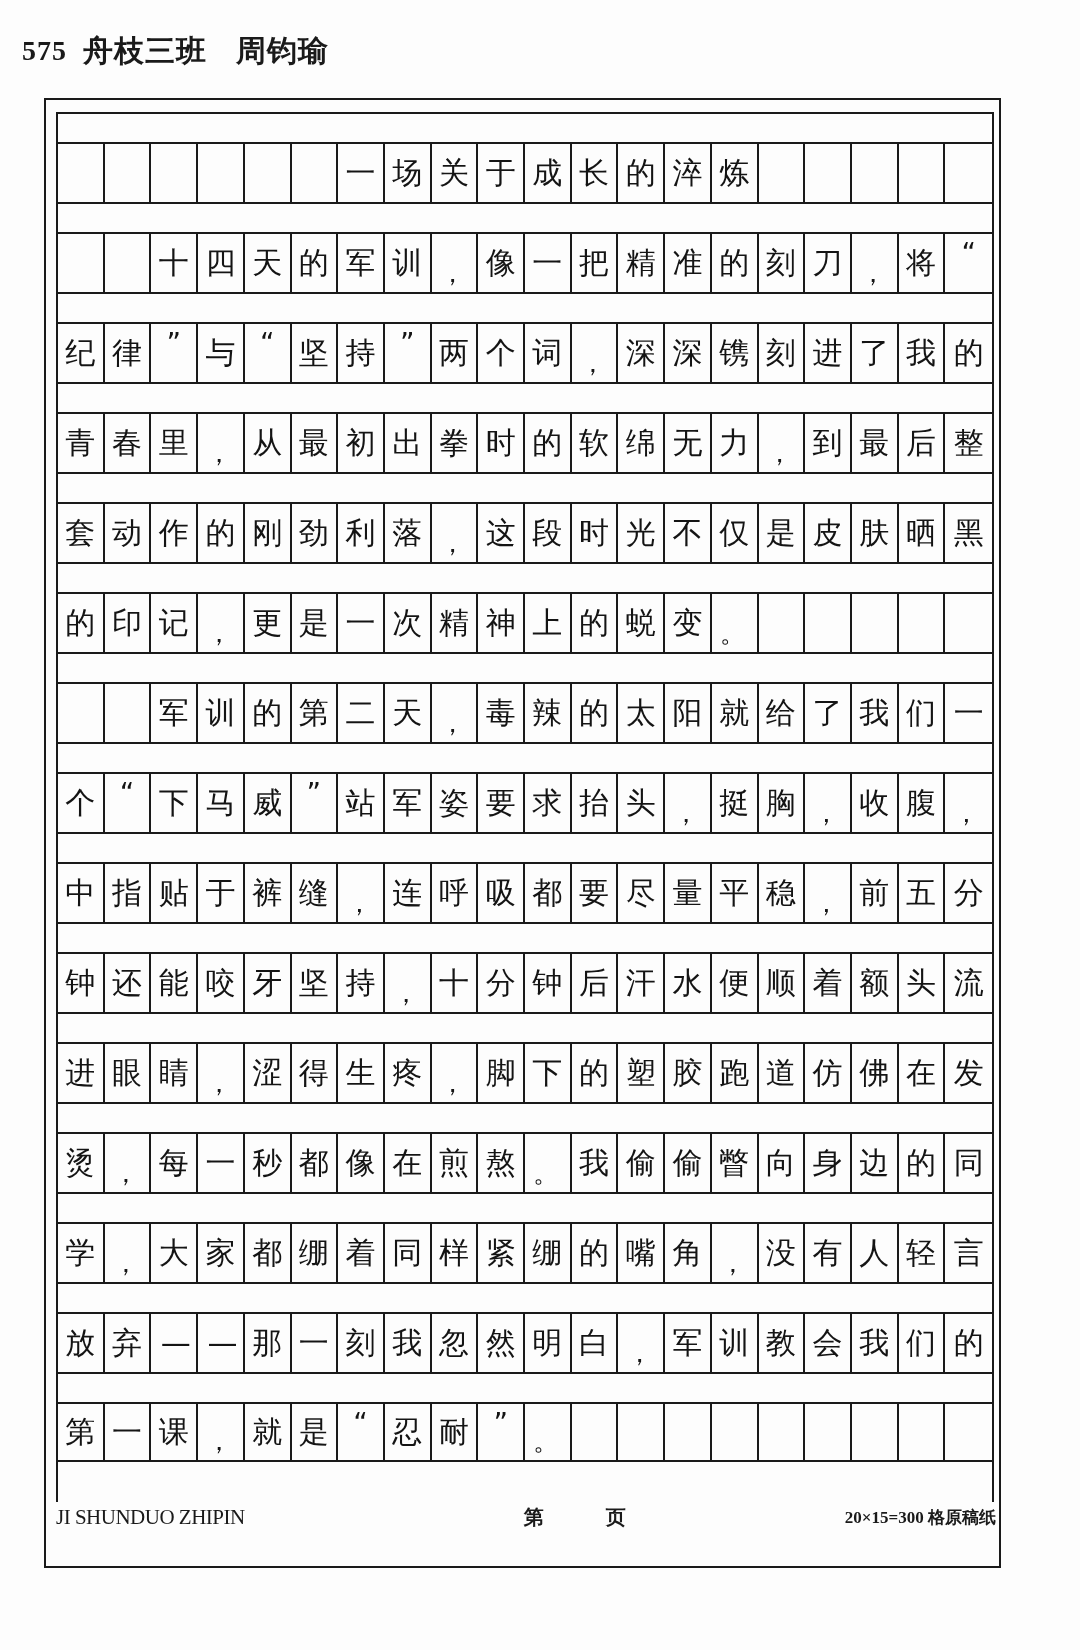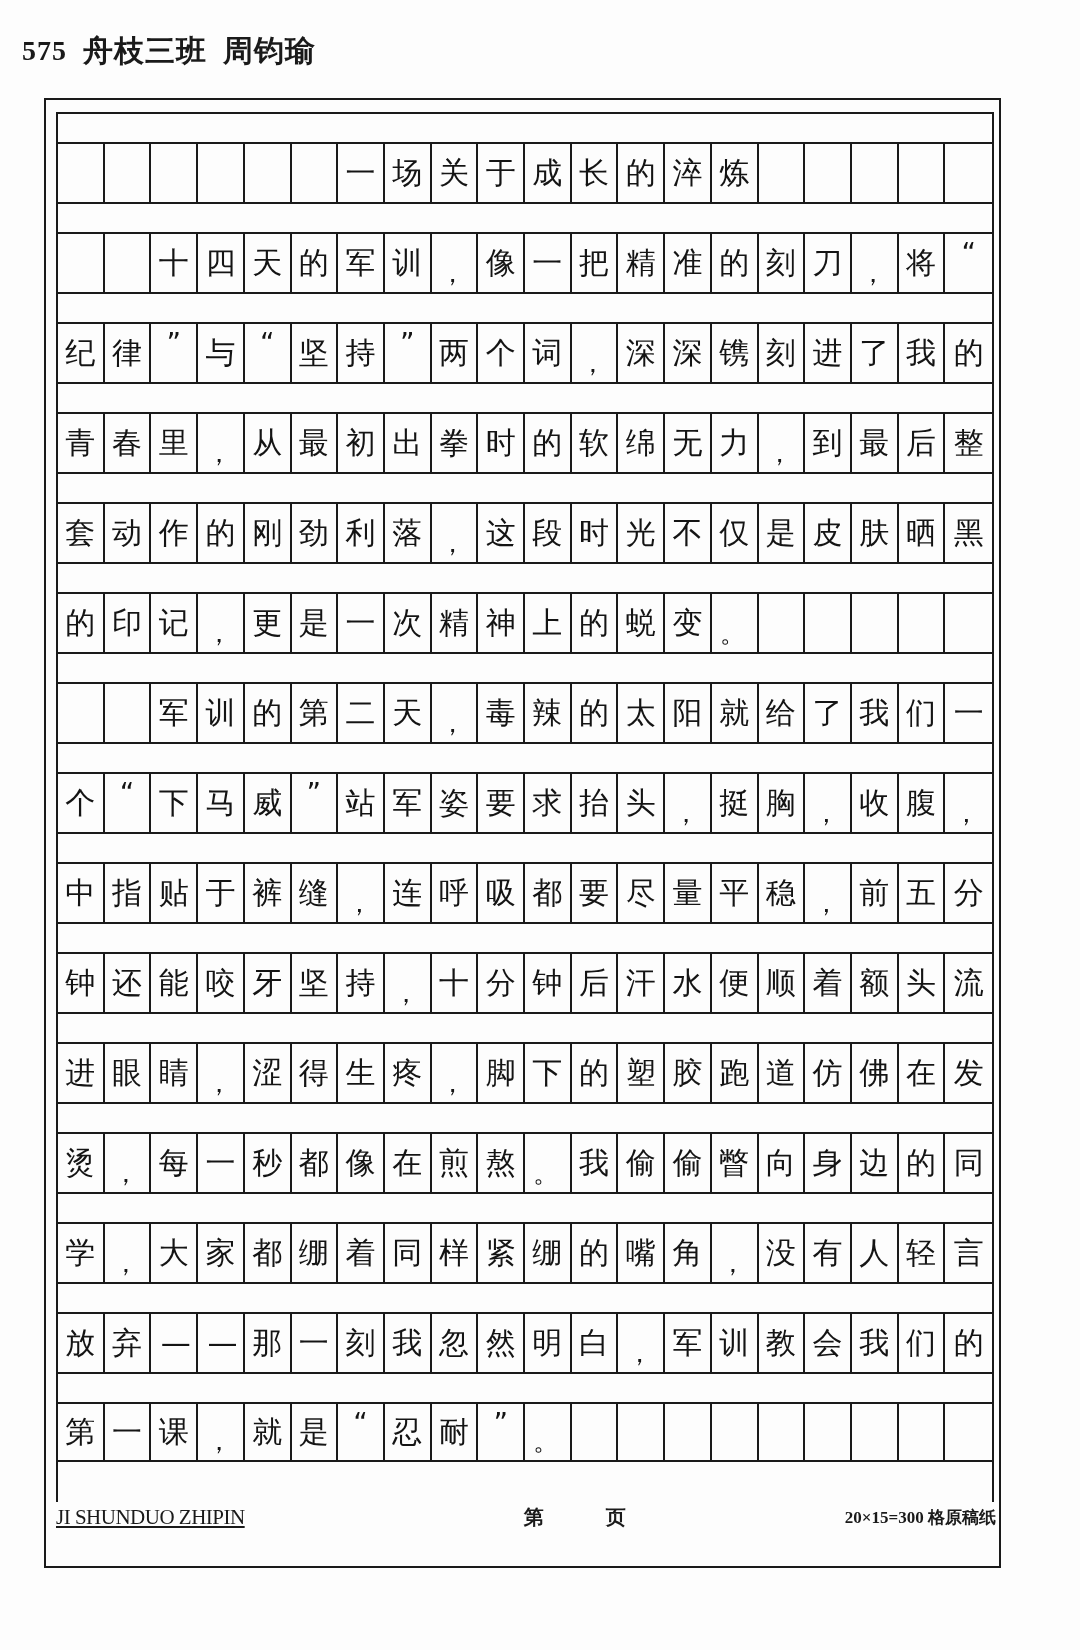--- a/index.html
+++ b/index.html
@@ -1,36 +1,36 @@
 <!DOCTYPE html>
 <html><head>
 <meta charset="utf-8">
 <style>
   html, body { margin:0; padding:0; background:#fdfdfd; }
   body { width:1080px; height:1650px; position:relative; overflow:hidden;
          font-family:"DejaVu Sans", "Liberation Sans", sans-serif; color:#111; }
   .header { position:absolute; left:22px; top:26px; height:50px; display:flex; align-items:center;
             font-family:"DejaVu Serif", "Liberation Serif", serif; font-size:30px; font-weight:bold; letter-spacing:1px; color:#1a1a1a; }
   .header .num { font-size:28px; margin-right:16px; font-family:"Liberation Serif", serif; }
-  .header .cls { margin-right:16px; }
+  .header .cls { margin-right:29px; }
   .frame { position:absolute; left:44px; top:98px; width:957px; height:1470px; border:2px solid #1a1a1a; box-sizing:border-box; }
   .grid { position:absolute; left:56px; top:112px; width:938px; border-left:2px solid #1a1a1a; border-right:2px solid #1a1a1a; box-sizing:border-box; }
   .spacer { height:30px; border-top:2px solid #1a1a1a; box-sizing:border-box; }
   .row { display:grid; grid-template-columns:repeat(20, 1fr); height:60px; border-top:2px solid #1a1a1a; box-sizing:border-box; }
   .row.last { border-bottom:2px solid #1a1a1a; }
   .cell { border-right:2px solid #1a1a1a; display:flex; align-items:center; justify-content:center;
           font-family:"DejaVu Sans", sans-serif; font-size:30px; color:#141414; box-sizing:border-box; line-height:1; }
   .cell:last-child { border-right:none; }
   .cell.punct { align-items:flex-end; justify-content:flex-start; padding:0 0 6px 8px; font-size:26px; }
   .cell.quote { align-items:flex-start; padding-top:6px; font-size:28px; }
   .cell.dash { font-size:30px; letter-spacing:-4px; }
   .bottom-spacer { height:40px; }
   .footer { position:absolute; top:1502px; left:56px; width:940px; height:30px; display:flex; align-items:center; justify-content:space-between;
             font-family:"Liberation Serif", "DejaVu Serif", serif; font-size:20px; color:#1a1a1a; }
-  .footer .brand { font-size:21px; letter-spacing:-0.5px;text-decoration:underline; }
+  .footer .brand { font-size:21px; letter-spacing:-0.5px; }
   .footer .page { display:flex; gap:62px; margin-left:60px; font-weight:bold; }
   .footer .spec { font-size:17px; font-weight:bold;font-family:Liberation Serif, serif; }
 </style>
 </head>
 <body>
 
 <div class="header">
   <span class="num">575</span>
   <span class="cls">舟枝三班</span>
   <span class="stu">周钧瑜</span>

